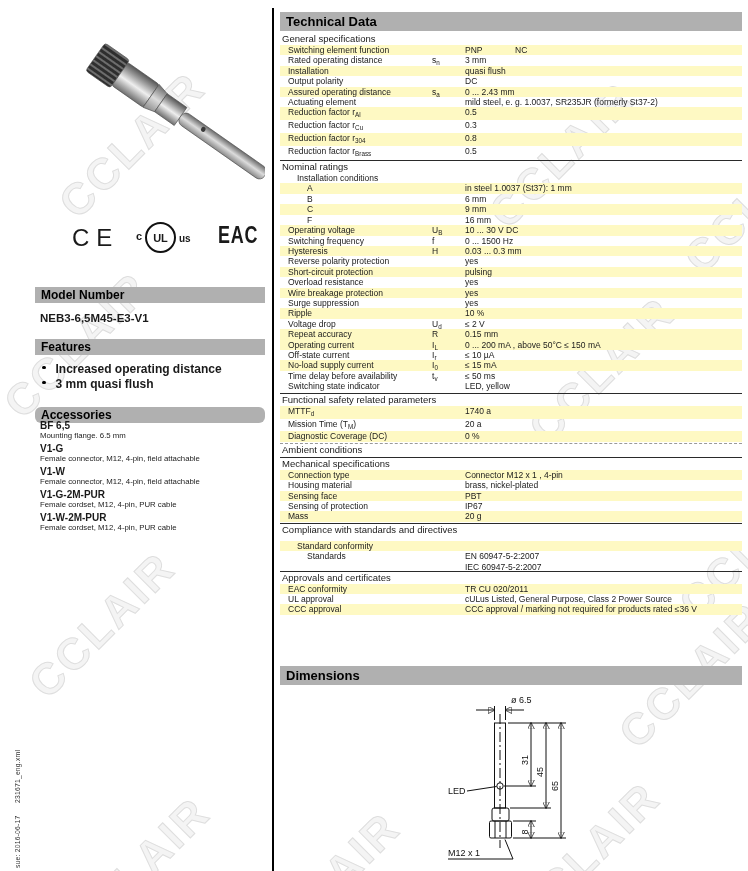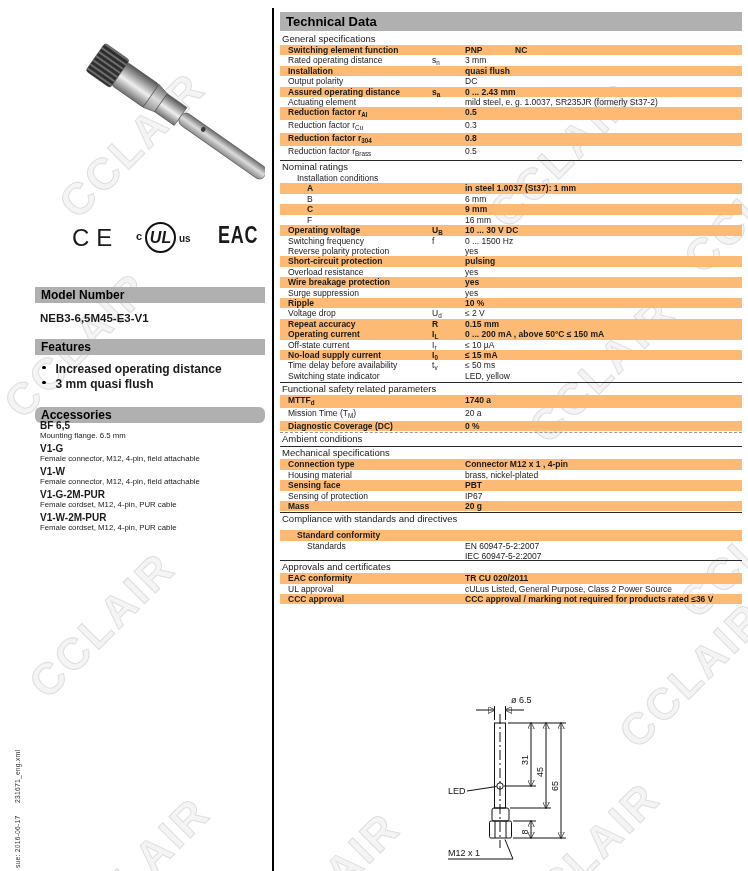--- a/index.html
+++ b/index.html
@@ -20,37 +20,37 @@
   .feature .dot{width:3.5px;height:3.5px;border-radius:50%;background:#000;margin:3.5px 10px 0 2px;flex:none;}
   .acc-item{position:absolute;left:40px;}
   .acc-name{font-size:10px;font-weight:700;line-height:11px;}
   .acc-desc{font-size:7.8px;line-height:9px;color:#222;}
   
   .ce{position:absolute;left:72px;top:224px;font-size:24px;letter-spacing:7px;font-weight:400;}
   .ulmark{position:absolute;left:136px;top:220px;width:56px;height:36px;}
   .ul-c{position:absolute;left:0px;top:10px;font-size:11px;font-weight:700;}
   .ul-circle{position:absolute;left:9px;top:2px;width:27px;height:27px;border:2.5px solid #111;
              border-radius:50%;display:flex;align-items:center;justify-content:center;
-             font-size:16px;font-weight:800;font-style:italic;}
+             font-size:11px;font-weight:800;}
   .ul-us{position:absolute;left:43px;top:13px;font-size:10px;font-weight:700;}
   .eac{position:absolute;left:218px;top:222px;font-size:23px;font-weight:700;
        transform:scaleX(0.78);transform-origin:left;letter-spacing:1px;
        font-family:"Liberation Sans",sans-serif;}
   
   .vfoot{position:absolute;left:14px;top:868px;transform:rotate(-90deg);
          transform-origin:left top;font-size:6.8px;color:#333;white-space:pre;letter-spacing:.2px;}
   
   .vline{position:absolute;left:272px;top:8px;width:1.5px;height:863px;background:#000;}
   #tech-rows{position:absolute;left:280px;top:33px;width:462px;}
   .t-sec{font-size:9.5px;font-weight:400;height:12px;line-height:12.5px;
          border-top:1px solid #2a2a2a;padding-left:2px;margin-top:1px;}
   .t-sec.first{border-top:none;margin-top:0;}
   .t-sec.dashed{border-top:1px dashed #9a9a9a;}
   .t-row{position:relative;font-size:8.5px;line-height:10.4px;min-height:10.4px;}
-  .t-row.shade{background:#fdba74;font-weight:bold;}
+  .t-row.shade{background:#fef9c3;}
   .t-label{display:block;padding-left:8px;}
   .t-label.ind1{padding-left:17px;}
   .t-label.ind2{padding-left:27px;}
   .t-sym{position:absolute;left:152px;top:0;}
   .t-val{position:absolute;left:185px;top:0;white-space:nowrap;}
   .t-val2{position:absolute;left:235px;top:0;}
   .sub{font-size:6.3px;vertical-align:-1.5px;}
   .gap-top{margin-top:9px;}
   .gap-below{margin-bottom:5px;}
   
@@ -234,20 +234,25 @@
       <div class="t-row shade">
         <span class="t-label">Operating voltage</span>
         <span class="t-sym">U<span class="sub">B</span></span>
         <span class="t-val">10 ... 30 V DC</span>
       </div>
       <div class="t-row">
         <span class="t-label">Switching frequency</span>
         <span class="t-sym">f</span>
         <span class="t-val">0 ... 1500 Hz</span>
       </div>
+      <div class="t-row shade">
+        <span class="t-label">Hysteresis</span>
+        <span class="t-sym">H</span>
+        <span class="t-val">0.03 ... 0.3 mm</span>
+      </div>
       <div class="t-row">
         <span class="t-label">Reverse polarity protection</span>
         <span class="t-val">yes</span>
       </div>
       <div class="t-row shade">
         <span class="t-label">Short-circuit protection</span>
         <span class="t-val">pulsing</span>
       </div>
       <div class="t-row">
         <span class="t-label">Overload resistance</span>
@@ -353,20 +358,23 @@
       <div class="t-row">
         <span class="t-label">UL approval</span>
         <span class="t-val">cULus Listed, General Purpose, Class 2 Power Source</span>
       </div>
       <div class="t-row shade">
         <span class="t-label">CCC approval</span>
         <span class="t-val">CCC approval / marking not required for products rated ≤36 V</span>
       </div>
     </div>
 
+  <div class="bar big" style="left:280px;top:666px;width:456px;">
+    <span>Dimensions</span>
+  </div>
 
   <svg id="dim-svg" width="320" height="185" viewBox="0 0 320 185">
     <defs>
       <marker id="arr" viewBox="0 0 10 10" refX="9" refY="5" markerWidth="7" markerHeight="7" orient="auto-start-reverse">
         <path d="M0,0 L10,5 L0,10 z" fill="#111" stroke="none"></path>
       </marker>
     </defs>
 
     <line x1="80" y1="28" x2="80" y2="162" stroke-dasharray="10 3 2 3" stroke-width="0.8" stroke="#444"></line>
 

